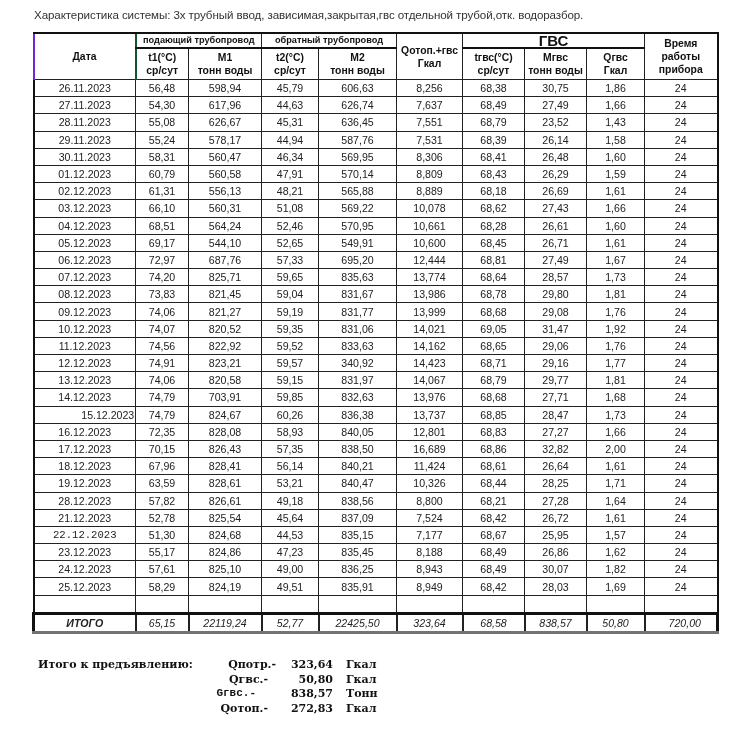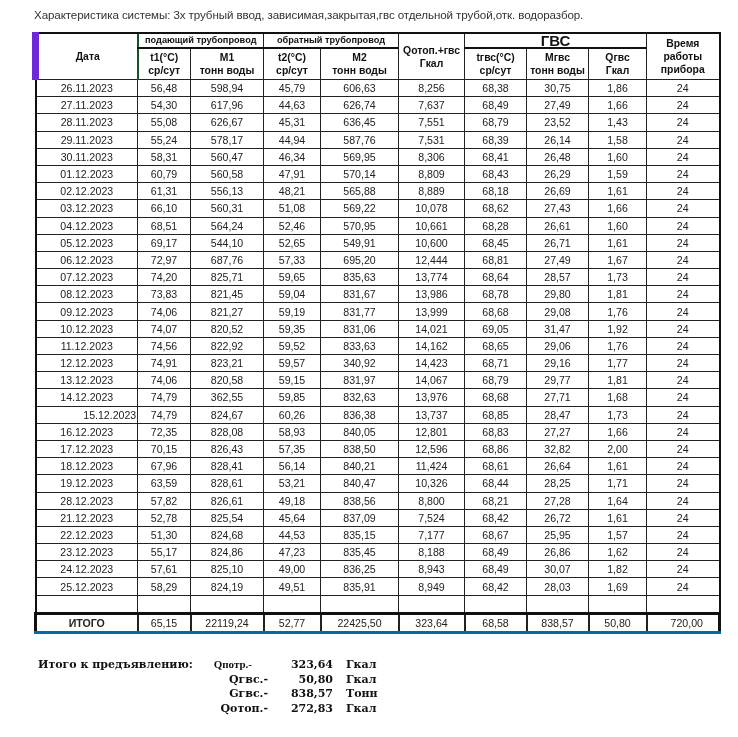--- a/index.html
+++ b/index.html
@@ -5,25 +5,25 @@
   html, body { margin:0; padding:0; background:#fff; }
   body { width:738px; height:737px; position:relative; overflow:hidden;
          font-family:"Liberation Sans", sans-serif; color:#222; }
   .title { position:absolute; left:34px; top:8px; font-size:11.6px; color:#333; letter-spacing:-0.1px; }
   table.main { position:absolute; left:32px; top:32px; border-collapse:collapse; table-layout:fixed; width:684px; }
   table.main td, table.main th { border:1px solid #222; text-align:center; padding:0; font-size:10.6px; line-height:16px; height:16.2px; overflow:hidden; white-space:nowrap; }
   table.main th { font-weight:bold; font-size:10.4px; line-height:13px; color:#111; }
   table.main th.grp { font-size:9.2px; height:13px; line-height:13px; border-bottom:2px solid #111; }
   table.main th.sub { height:30px; line-height:13px; }
   table.main thead tr:first-child th { border-top:2px solid #111; }
-  table.main th.left { border-left:7px solid #6d28d9; }
+  table.main th.left { border-left:2px solid #6d28d9; }
   table.main .thickL { border-left:2px solid #14532d; }
   table.main .thickR { border-right:2px solid #111;margin-top:16px; }
   tr.blank td { height:16px; }
-  tr.total td { border-top:3px solid #111; border-bottom:3px solid #0369a1; height:16px; }
+  tr.total td { border-top:3px solid #111; border-bottom:3px solid #737373; height:16px;font-style:italic; }
   tr.total td.lbl { font-weight:bold; border-left:3px solid #111; }
   tr.total td.last { border-right:3px solid #111;padding-left:8px; }
   tr.total td { border-left-width:2px; border-right-width:2px; }
   .summary { position:absolute; left:38px; top:655px; font-family:"DejaVu Serif", serif; font-weight:bold; font-size:11px; color:#111; }
   .summary .lbl { position:absolute; left:0; top:3px; white-space:nowrap; }
   .srow { position:absolute; white-space:nowrap; height:16px; }
   .srow .k { position:absolute; right:0; width:80px; text-align:right; }
   .srow .v { position:absolute; width:70px; text-align:right; }
   .srow .u { position:absolute; width:50px; text-align:left; }
 </style>
@@ -277,21 +277,21 @@
         <td>831,97</td>
         <td>14,067</td>
         <td>68,79</td>
         <td>29,77</td>
         <td>1,81</td>
         <td style="border-right: 2px solid rgb(17, 17, 17);">24</td>
       </tr>
       <tr>
         <td style="border-left: 2px solid rgb(17, 17, 17);">14.12.2023</td>
         <td>74,79</td>
-        <td>362,55</td>
+        <td>703,91</td>
         <td>59,85</td>
         <td>832,63</td>
         <td>13,976</td>
         <td>68,68</td>
         <td>27,71</td>
         <td>1,68</td>
         <td style="border-right: 2px solid rgb(17, 17, 17);">24</td>
       </tr>
       <tr>
         <td style="border-left: 2px solid rgb(17, 17, 17); padding-left: 46px;">15.12.2023</td>
@@ -316,21 +316,21 @@
         <td>27,27</td>
         <td>1,66</td>
         <td style="border-right: 2px solid rgb(17, 17, 17);">24</td>
       </tr>
       <tr>
         <td style="border-left: 2px solid rgb(17, 17, 17);">17.12.2023</td>
         <td>70,15</td>
         <td>826,43</td>
         <td>57,35</td>
         <td>838,50</td>
-        <td>12,596</td>
+        <td>16,689</td>
         <td>68,86</td>
         <td>32,82</td>
         <td>2,00</td>
         <td style="border-right: 2px solid rgb(17, 17, 17);">24</td>
       </tr>
       <tr>
         <td style="border-left: 2px solid rgb(17, 17, 17);">18.12.2023</td>
         <td>67,96</td>
         <td>828,41</td>
         <td>56,14</td>
@@ -371,21 +371,21 @@
         <td>825,54</td>
         <td>45,64</td>
         <td>837,09</td>
         <td>7,524</td>
         <td>68,42</td>
         <td>26,72</td>
         <td>1,61</td>
         <td style="border-right: 2px solid rgb(17, 17, 17);">24</td>
       </tr>
       <tr>
-        <td style="border-left: 2px solid rgb(17, 17, 17);">22.12.2023</td>
+        <td style="border-left: 2px solid rgb(17, 17, 17); font-family: Liberation Mono, monospace;">22.12.2023</td>
         <td>51,30</td>
         <td>824,68</td>
         <td>44,53</td>
         <td>835,15</td>
         <td>7,177</td>
         <td>68,67</td>
         <td>25,95</td>
         <td>1,57</td>
         <td style="border-right: 2px solid rgb(17, 17, 17);">24</td>
       </tr>
@@ -449,31 +449,31 @@
         <td>50,80</td>
         <td class="last">720,00</td>
       </tr>
     </tbody>
 </table>
 
 <div class="summary">
   <div class="lbl">Итого к предъявлению:</div>
   <div id="summary-rows">
       <div class="srow" style="top: 3px; left: 0px; width: 360px;">
-        <span class="k" style="left: 134px; right: auto; font-family: Liberation Serif, serif;">Qпотр.-</span>
+        <span class="k" style="left: 158px; right: auto;">Qпотр.-</span>
         <span class="v" style="left: 225px;">323,64</span>
         <span class="u" style="left: 308px;">Гкал</span>
       </div>
       <div class="srow" style="top: 17.5px; left: 0px; width: 360px;">
         <span class="k" style="left: 150px; right: auto;">Qгвс.-</span>
         <span class="v" style="left: 225px;">50,80</span>
         <span class="u" style="left: 308px;">Гкал</span>
       </div>
       <div class="srow" style="top: 32px; left: 0px; width: 360px;">
-        <span class="k" style="left: 150px; right: auto;">Gгвс.-</span>
+        <span class="k" style="left: 138px; right: auto; font-family: Liberation Mono, monospace;">Gгвс.-</span>
         <span class="v" style="left: 225px;">838,57</span>
         <span class="u" style="left: 308px;">Тонн</span>
       </div>
       <div class="srow" style="top: 46.5px; left: 0px; width: 360px;">
         <span class="k" style="left: 150px; right: auto;">Qотоп.-</span>
         <span class="v" style="left: 225px;">272,83</span>
         <span class="u" style="left: 308px;">Гкал</span>
       </div>
     </div>
 </div>

